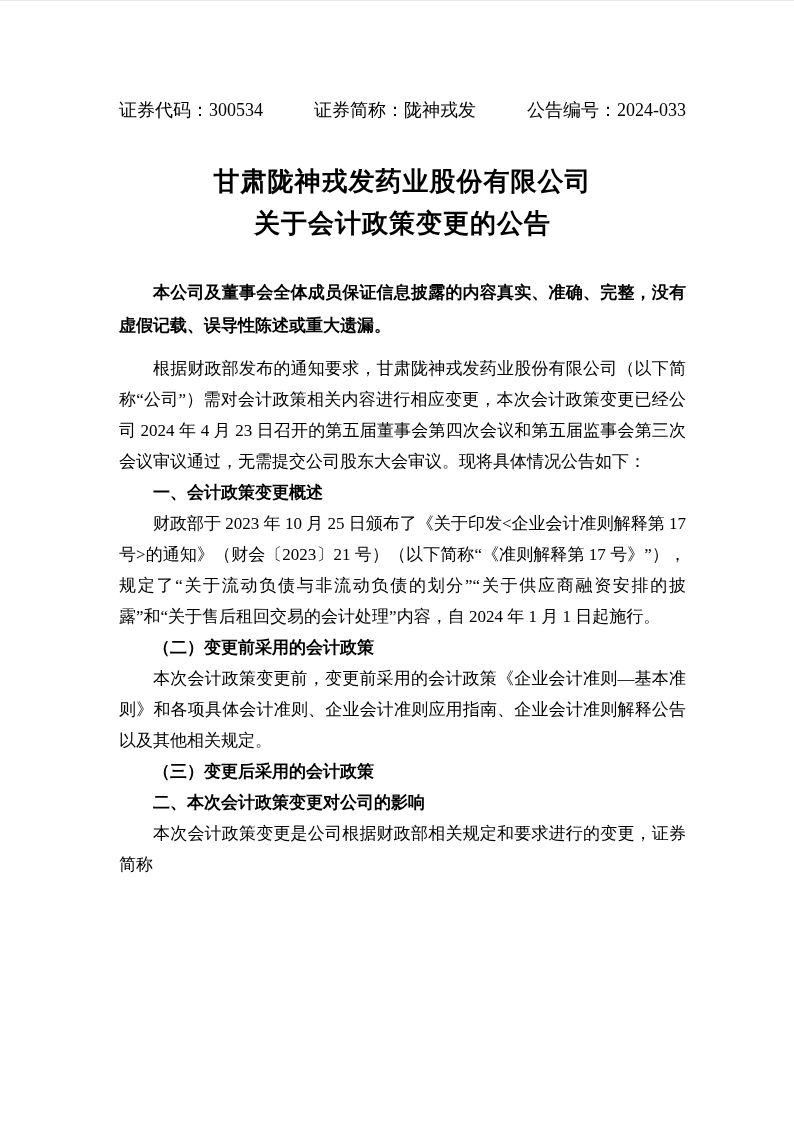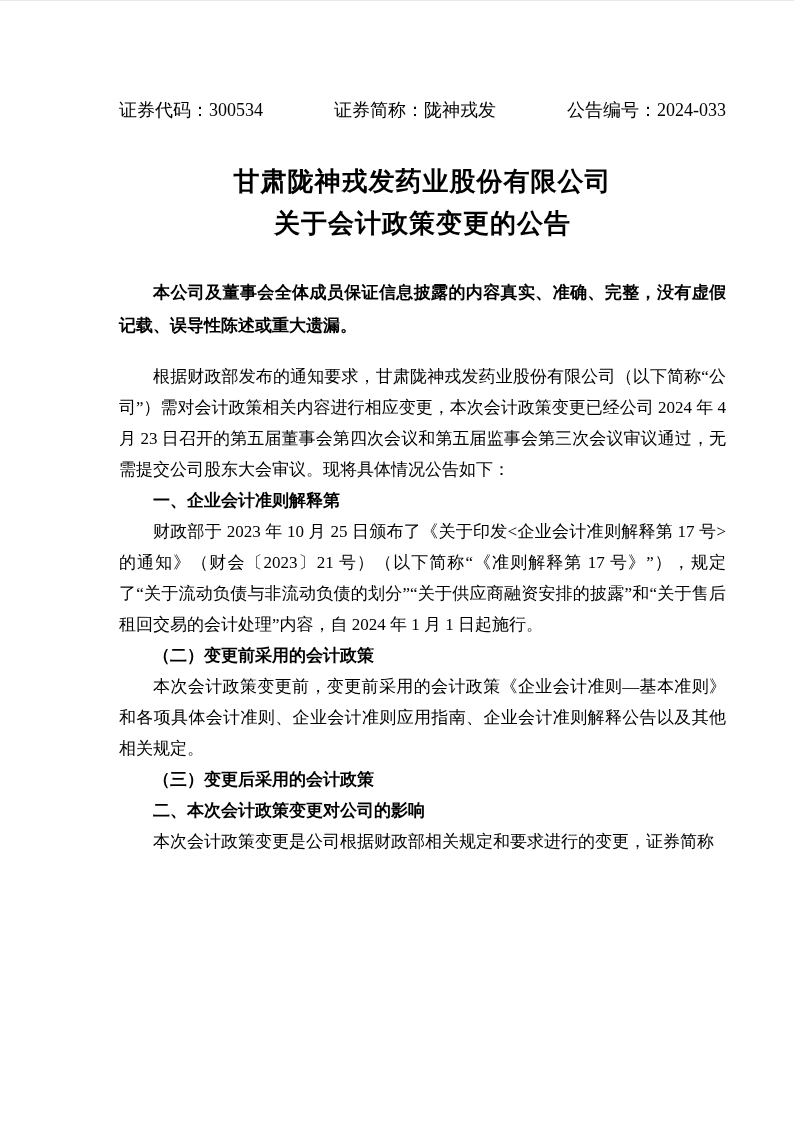--- a/index.html
+++ b/index.html
@@ -8,21 +8,21 @@
     font-family: "Liberation Serif", "DejaVu Serif", serif;
     color: #000000;
   }
   .page {
     position: relative;
     width: 794px;
     height: 1122px;
     margin: 0 auto;
     background: #ffffff;
     border-top: 1px solid #e9e9e9;
-    padding: 96px 68px 0 119px;
+    padding: 96px 108px 0 119px;
     overflow: hidden;
   }
   .doc-header {
     display: flex;
     justify-content: space-between;
     align-items: baseline;
     font-size: 18px;
     line-height: 27px;
     white-space: nowrap;
   }
@@ -39,21 +39,21 @@
   }
   .notice {
     margin-top: 31px;
     font-size: 17px;
     line-height: 33px;
     font-weight: bold;
     text-indent: 2em;
     text-align: justify;
   }
   .body-blocks {
-    margin-top: 19px;
+    margin-top: 11px;
   }
   .paragraph {
     font-size: 17px;
     line-height: 31px;
     text-indent: 2em;
     text-align: justify;
   }
   .heading {
     font-size: 17px;
     line-height: 31px;
@@ -75,21 +75,21 @@
 
   <div class="title-block">
     <div class="title-line">甘肃陇神戎发药业股份有限公司</div>
     <div class="title-line">关于会计政策变更的公告</div>
   </div>
 
   <div class="notice">本公司及董事会全体成员保证信息披露的内容真实、准确、完整，没有虚假记载、误导性陈述或重大遗漏。</div>
 
   <div class="body-blocks">
     <div class="paragraph">根据财政部发布的通知要求，甘肃陇神戎发药业股份有限公司（以下简称“公司”）需对会计政策相关内容进行相应变更，本次会计政策变更已经公司 2024 年 4 月 23 日召开的第五届董事会第四次会议和第五届监事会第三次会议审议通过，无需提交公司股东大会审议。现将具体情况公告如下：</div>
-    <div class="heading">一、企业会计准则解释第</div>
+    <div class="heading">一、会计政策变更概述</div>
     <div class="paragraph">财政部于 2023 年 10 月 25 日颁布了《关于印发&lt;企业会计准则解释第 17 号&gt;的通知》（财会〔2023〕21 号）（以下简称“《准则解释第 17 号》”），规定了“关于流动负债与非流动负债的划分”“关于供应商融资安排的披露”和“关于售后租回交易的会计处理”内容，自 2024 年 1 月 1 日起施行。</div>
     <div class="heading">（二）变更前采用的会计政策</div>
     <div class="paragraph">本次会计政策变更前，变更前采用的会计政策《企业会计准则—基本准则》和各项具体会计准则、企业会计准则应用指南、企业会计准则解释公告以及其他相关规定。</div>
     <div class="heading">（三）变更后采用的会计政策</div>
     <div class="heading">二、本次会计政策变更对公司的影响</div>
     <div class="paragraph">本次会计政策变更是公司根据财政部相关规定和要求进行的变更，证券简称</div>
   </div>
 
 </div>
 

